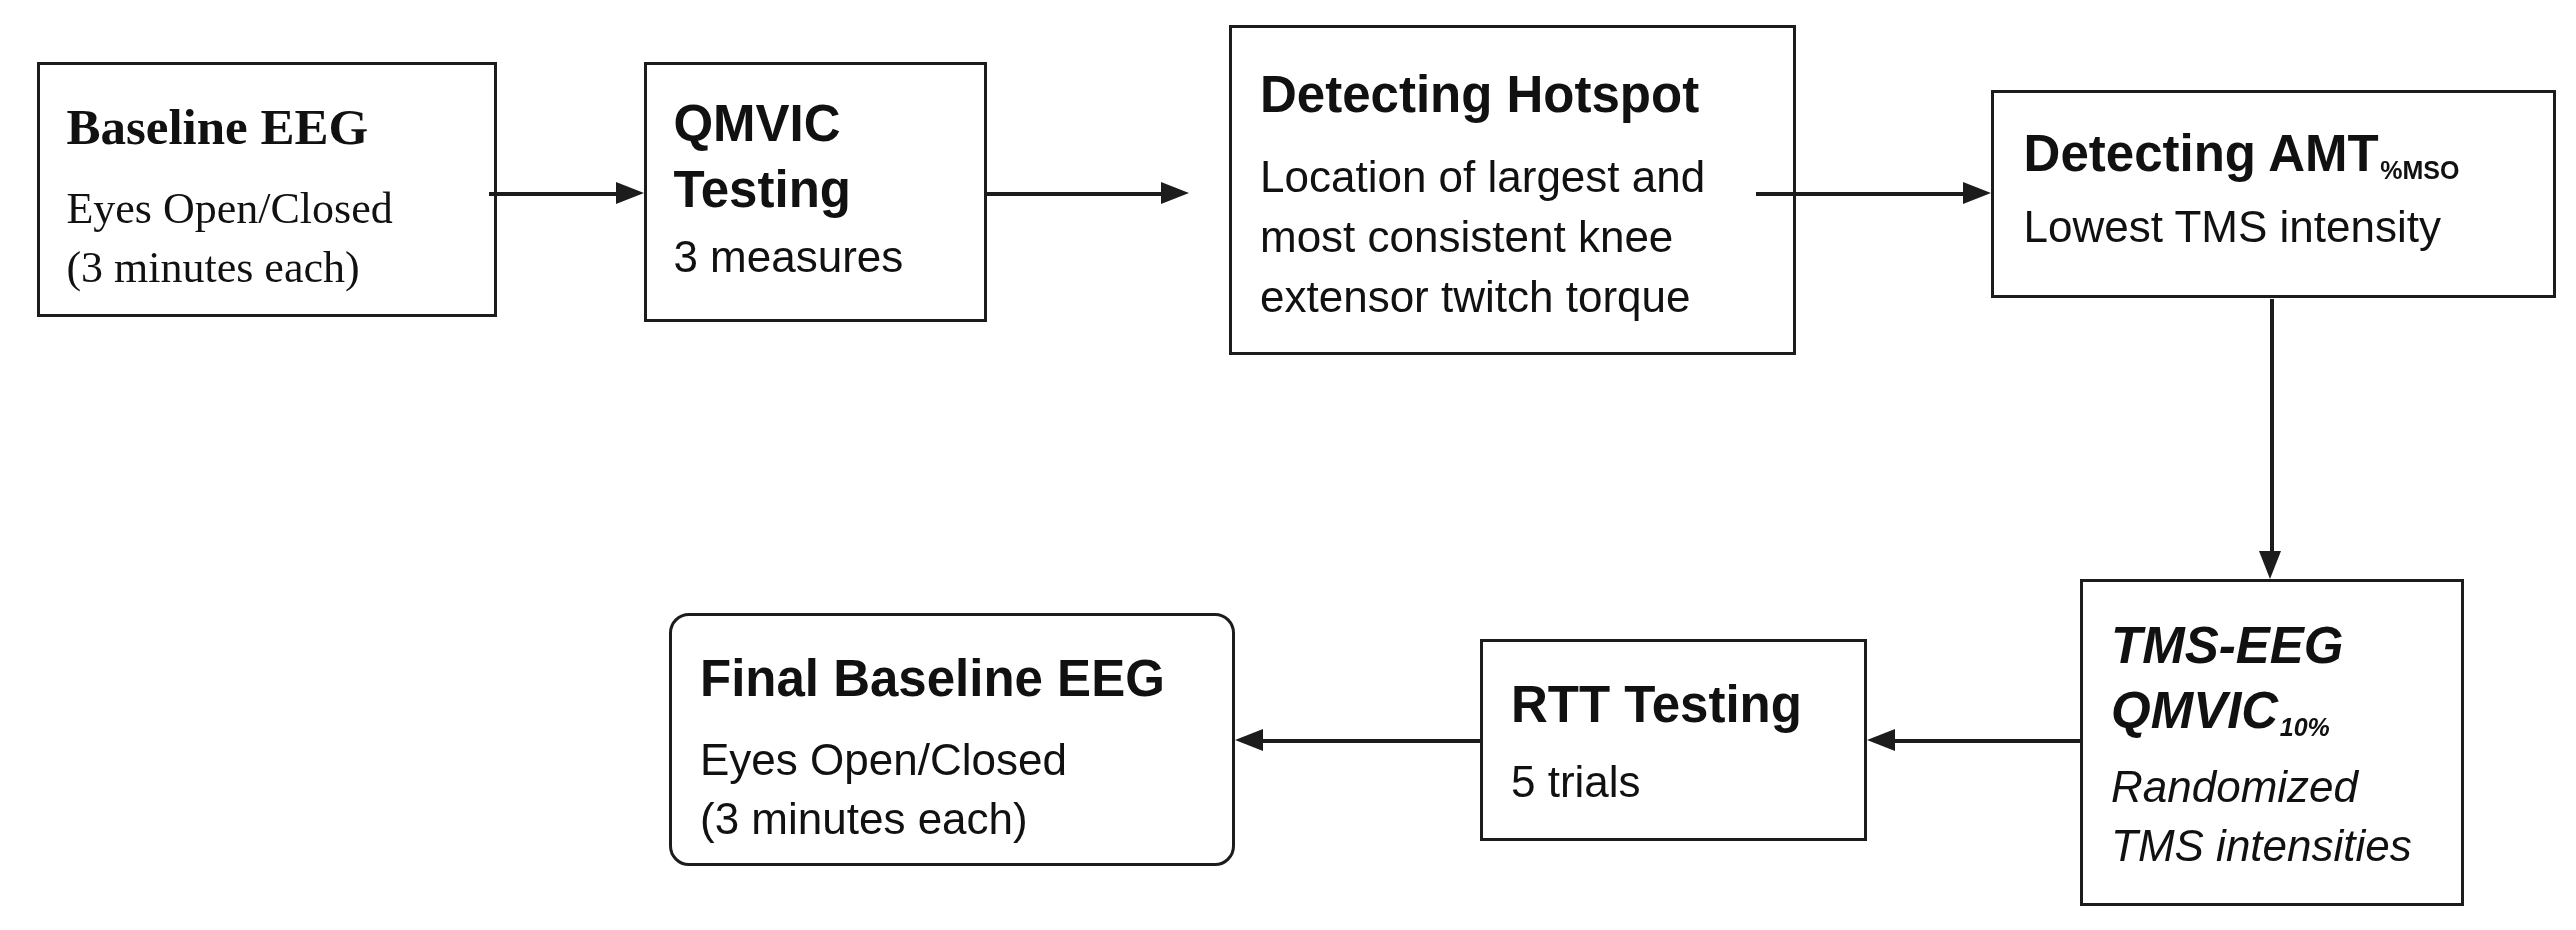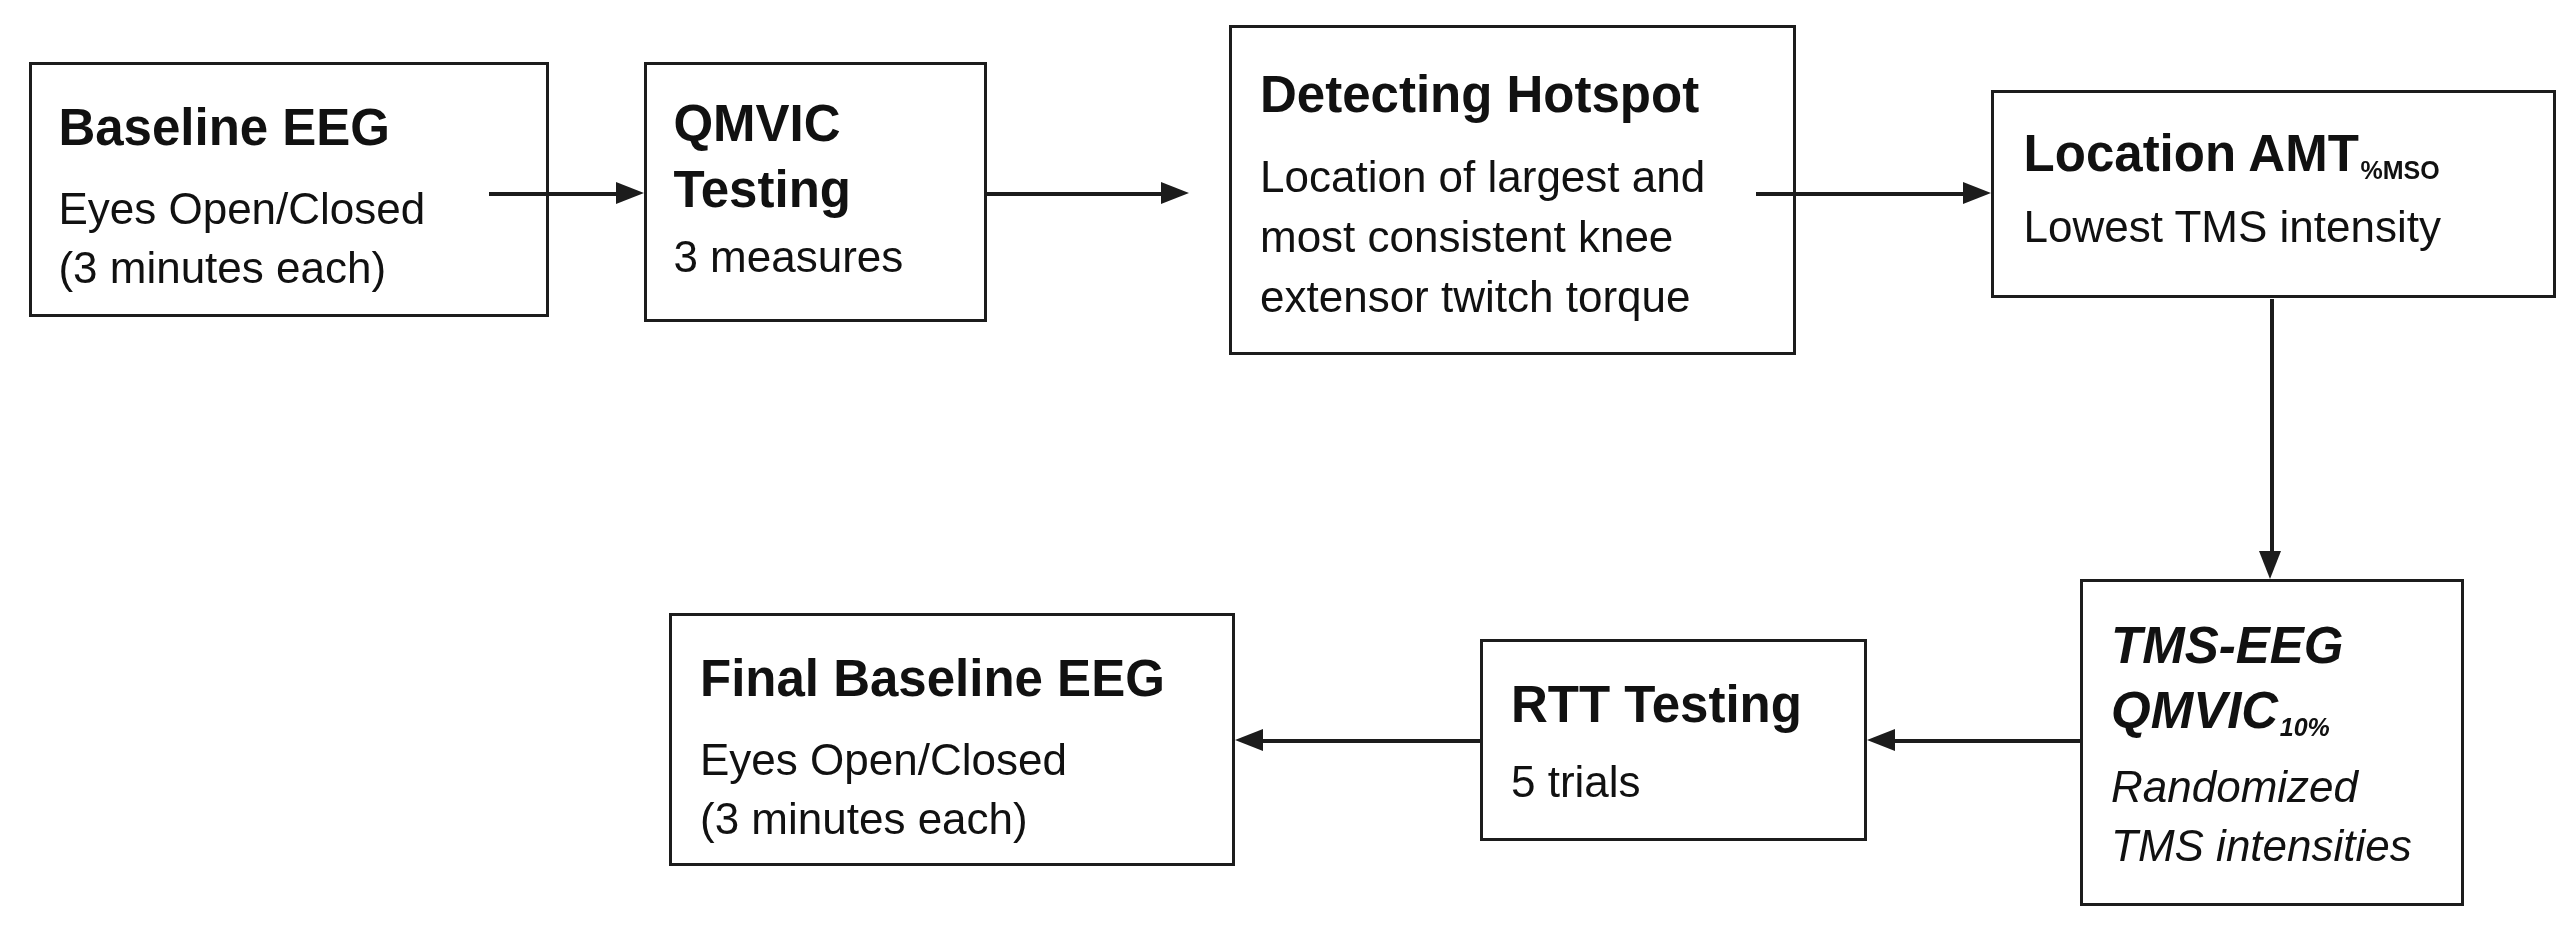--- a/index.html
+++ b/index.html
@@ -33,33 +33,33 @@
     white-space: nowrap;
   }
   .sub {
     font-size: 25px;
     font-weight: bold;
     position: relative;
     top: 0.30em;
     margin-left: 1.6px;
   }
   
-  #n1 { left: 29px;   top: 62px;  width: 520px; height: 255px; padding: 29.6px 23px 0 26.4px; }
+  #n1 { left: 37px;   top: 62px;  width: 460px; height: 255px; padding: 29.6px 23px 0 26.4px; font-family: Liberation Serif, serif; }
   #n1 .node-body { margin-top: 18.7px; }
   #n2 { left: 644px;  top: 62px;  width: 343px; height: 260px; padding: 26.4px 18.7px 0 26.4px; }
   #n2 .node-body { margin-top: 5px; }
   #n3 { left: 1189px; top: 25px;  width: 567px; height: 330px; padding: 34px 20px 0 28px; margin-left: 40px; }
   #n3 .node-body { margin-top: 20px; }
   #n4 { left: 1991px; top: 90px; width: 565px; height: 208px; padding: 28px 18.7px 0 29.6px; }
   #n4 .node-body { margin-top: 11px; }
   #n5 { left: 2080px; top: 579px; width: 384px; height: 327px; padding: 31px 15.6px 0 28px; font-style: italic; }
   #n5 .node-body { margin-top: 13px; }
   #n6 { left: 1480px; top: 639px; width: 387px; height: 202px; padding: 29.6px 18.7px 0 28px; }
   #n6 .node-body { margin-top: 15.6px; }
-  #n7 { left: 669px;  top: 613px; width: 566px; height: 253px; padding: 29.6px 23px 0 28px; }
+  #n7 { left: 669px;  top: 613px; width: 566px; height: 253px; padding: 29.6px 23px 0 28px; border-radius: 20px; }
   #n7 .node-body { margin-top: 18.7px; }
 
   
   .hline { position: absolute; height: 3.9px; background: #1c1c1c; }
   .vline { position: absolute; width: 3.9px; background: #1c1c1c; }
   .head-right {
     position: absolute; width: 0; height: 0;
     border-top: 11.7px solid transparent;
     border-bottom: 11.7px solid transparent;
     border-left: 28px solid #1c1c1c;
@@ -126,21 +126,21 @@
     </div>
     <div class="node-body">
       <div>Location of largest and</div>
       <div>most consistent knee</div>
       <div>extensor twitch torque</div>
     </div>
   </div>
 
   <div class="node" id="n4">
     <div class="node-title">
-      <span>Location AMT</span><span class="sub">%MSO</span>
+      <span>Detecting AMT</span><span class="sub">%MSO</span>
     </div>
     <div class="node-body">
       <div>Lowest TMS intensity</div>
     </div>
   </div>
 
   <div class="node" id="n5">
     <div class="node-title">
       <div>TMS-EEG</div>
       <div><span>QMVIC</span><span class="sub">10%</span></div>

